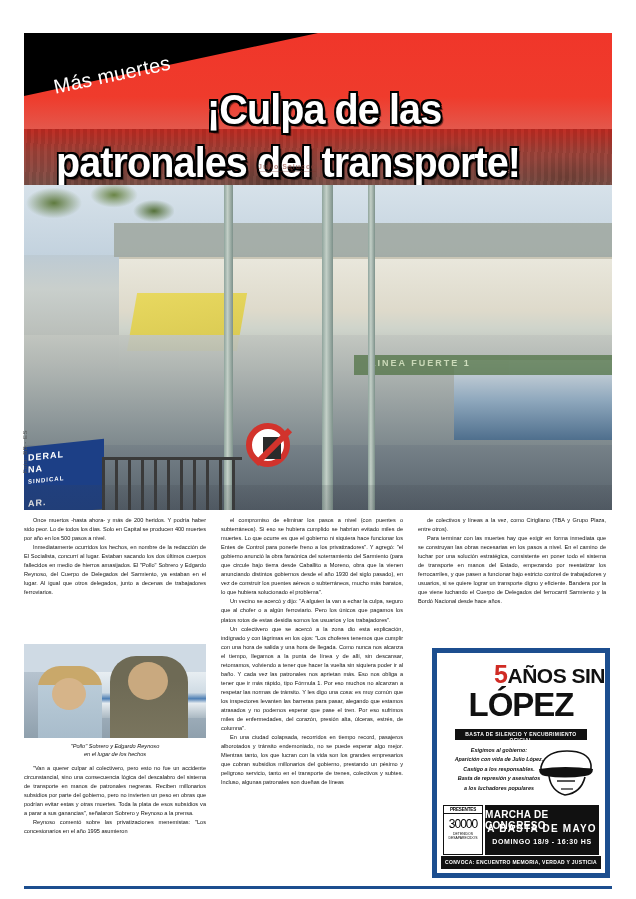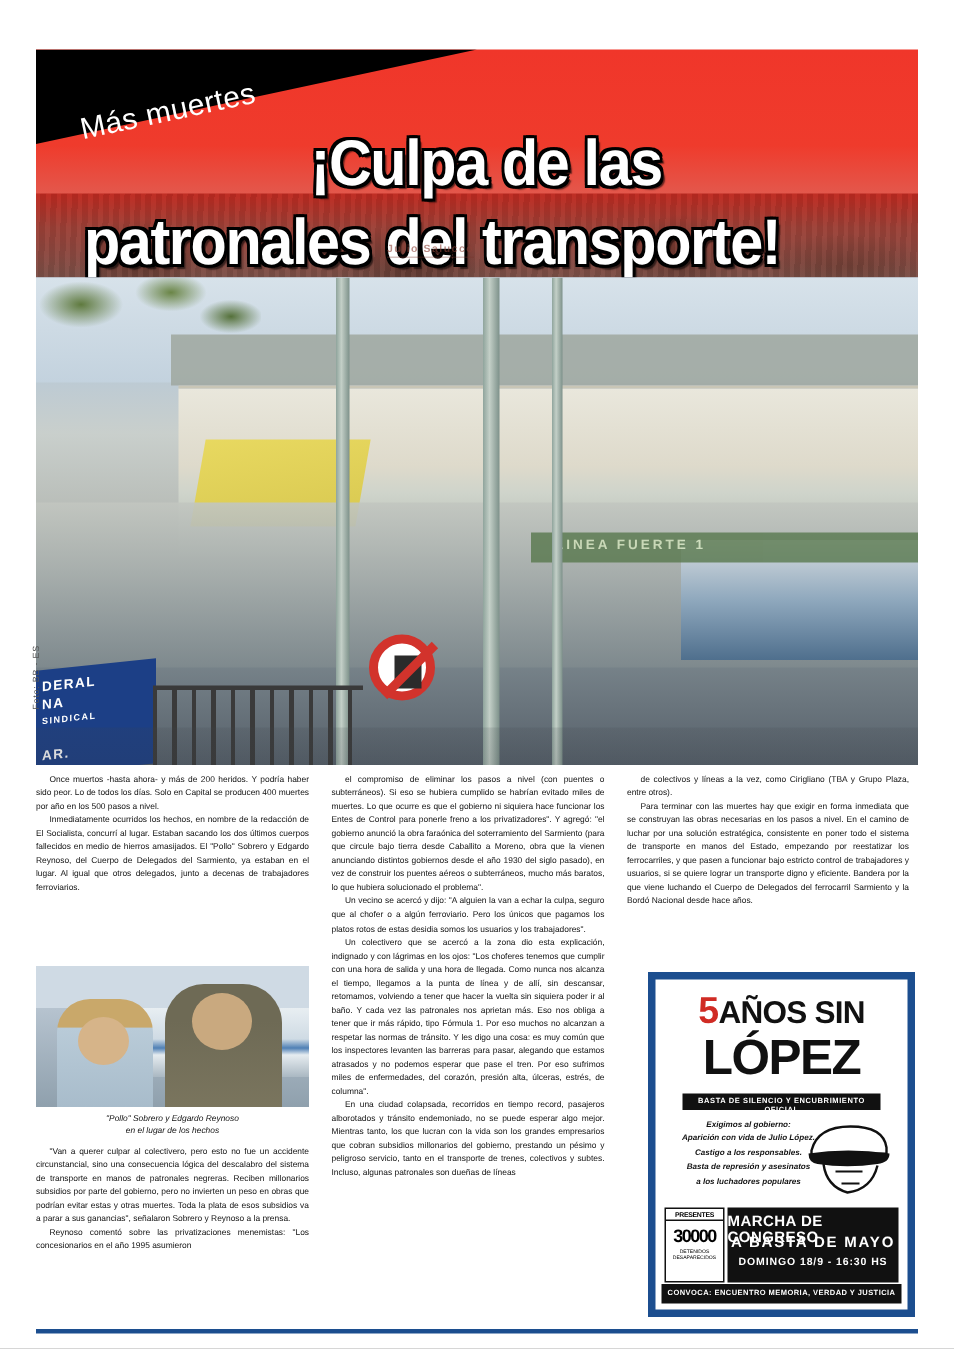--- a/index.html
+++ b/index.html
@@ -110,21 +110,21 @@
     border-radius:50%;background:#c9a97f;}
   .mph-m2 b{position:absolute;left:20px;top:18px;width:36px;height:6px;background:#2a2a2a;
     border-radius:3px;}
   .cap{position:absolute;left:0;top:226px;width:182px;text-align:center;font-size:5.6px;
     font-style:italic;color:#111;line-height:1.5;}
 
   
   .ad{position:absolute;left:432px;top:648px;width:178px;height:230px;background:#1c4e8f;
     padding:5px;box-sizing:border-box;}
   .ad-inner{position:relative;width:100%;height:100%;background:#fff;overflow:hidden;}
-  .ad-l1{position:absolute;left:0;right:0;top:7px;text-align:center;font-weight:700;
+  .ad-l1{position:absolute;left:0;right:0;top:7px;text-align:right;font-weight:700;
     font-size:21px;letter-spacing:-.5px;color:#111;font-family:"Liberation Sans",sans-serif;}
   .ad-l1 .five{color:#d02b24;font-size:25px;}
   .ad-l2{position:absolute;left:0;right:0;top:33px;text-align:center;font-weight:700;
     font-size:33px;letter-spacing:-1px;color:#111;}
   .ad-bar{position:absolute;left:18px;right:18px;top:76px;height:11px;background:#111;}
   .ad-bar span{position:absolute;left:0;right:0;top:2px;text-align:center;color:#fff;
     font-size:5px;font-weight:700;letter-spacing:.4px;}
   .ad-claims{position:absolute;left:12px;top:93px;width:100px;text-align:center;
     font-size:5.4px;line-height:1.75;font-weight:700;color:#111;font-style:italic;}
   .ad-face{position:absolute;right:8px;top:92px;width:62px;height:56px;}
@@ -133,21 +133,21 @@
   .ad-black .m1{position:absolute;left:0;right:0;top:4px;text-align:left;color:#fff;
     font-size:10px;font-weight:700;letter-spacing:.3px;}
   .ad-black .m2{position:absolute;left:0;right:0;top:18px;text-align:center;color:#fff;
     font-size:10px;font-weight:700;letter-spacing:1.2px;}
   .ad-black .m3{position:absolute;left:0;right:0;top:33px;text-align:center;color:#fff;
     font-size:7px;font-weight:700;letter-spacing:.6px;}
   .ad-logo{position:absolute;left:6px;top:152px;width:40px;height:50px;border:1px solid #111;
     box-sizing:border-box;text-align:center;}
   .ad-logo .t{font-size:4.6px;font-weight:700;letter-spacing:-.2px;border-bottom:1px solid #111;
     padding:1px 0;display:block;}
-  .ad-logo .n{font-size:12px;font-weight:700;display:block;margin-top:3px;letter-spacing:-1px;}
+  .ad-logo .n{font-size:12px;font-weight:400;display:block;margin-top:3px;letter-spacing:-1px;}
   .ad-logo .s{font-size:3.4px;display:block;line-height:1.3;margin-top:1px;}
   .ad-foot{position:absolute;left:4px;right:4px;bottom:4px;height:13px;background:#111;}
   .ad-foot span{position:absolute;left:0;right:0;top:3px;text-align:center;color:#fff;
     font-size:5px;font-weight:700;letter-spacing:.3px;}
   .botrule{position:absolute;left:24px;top:886px;width:588px;height:3px;background:#1c4e8f;}
 </style>
 </head>
 <body>
 
 <div class="page">

